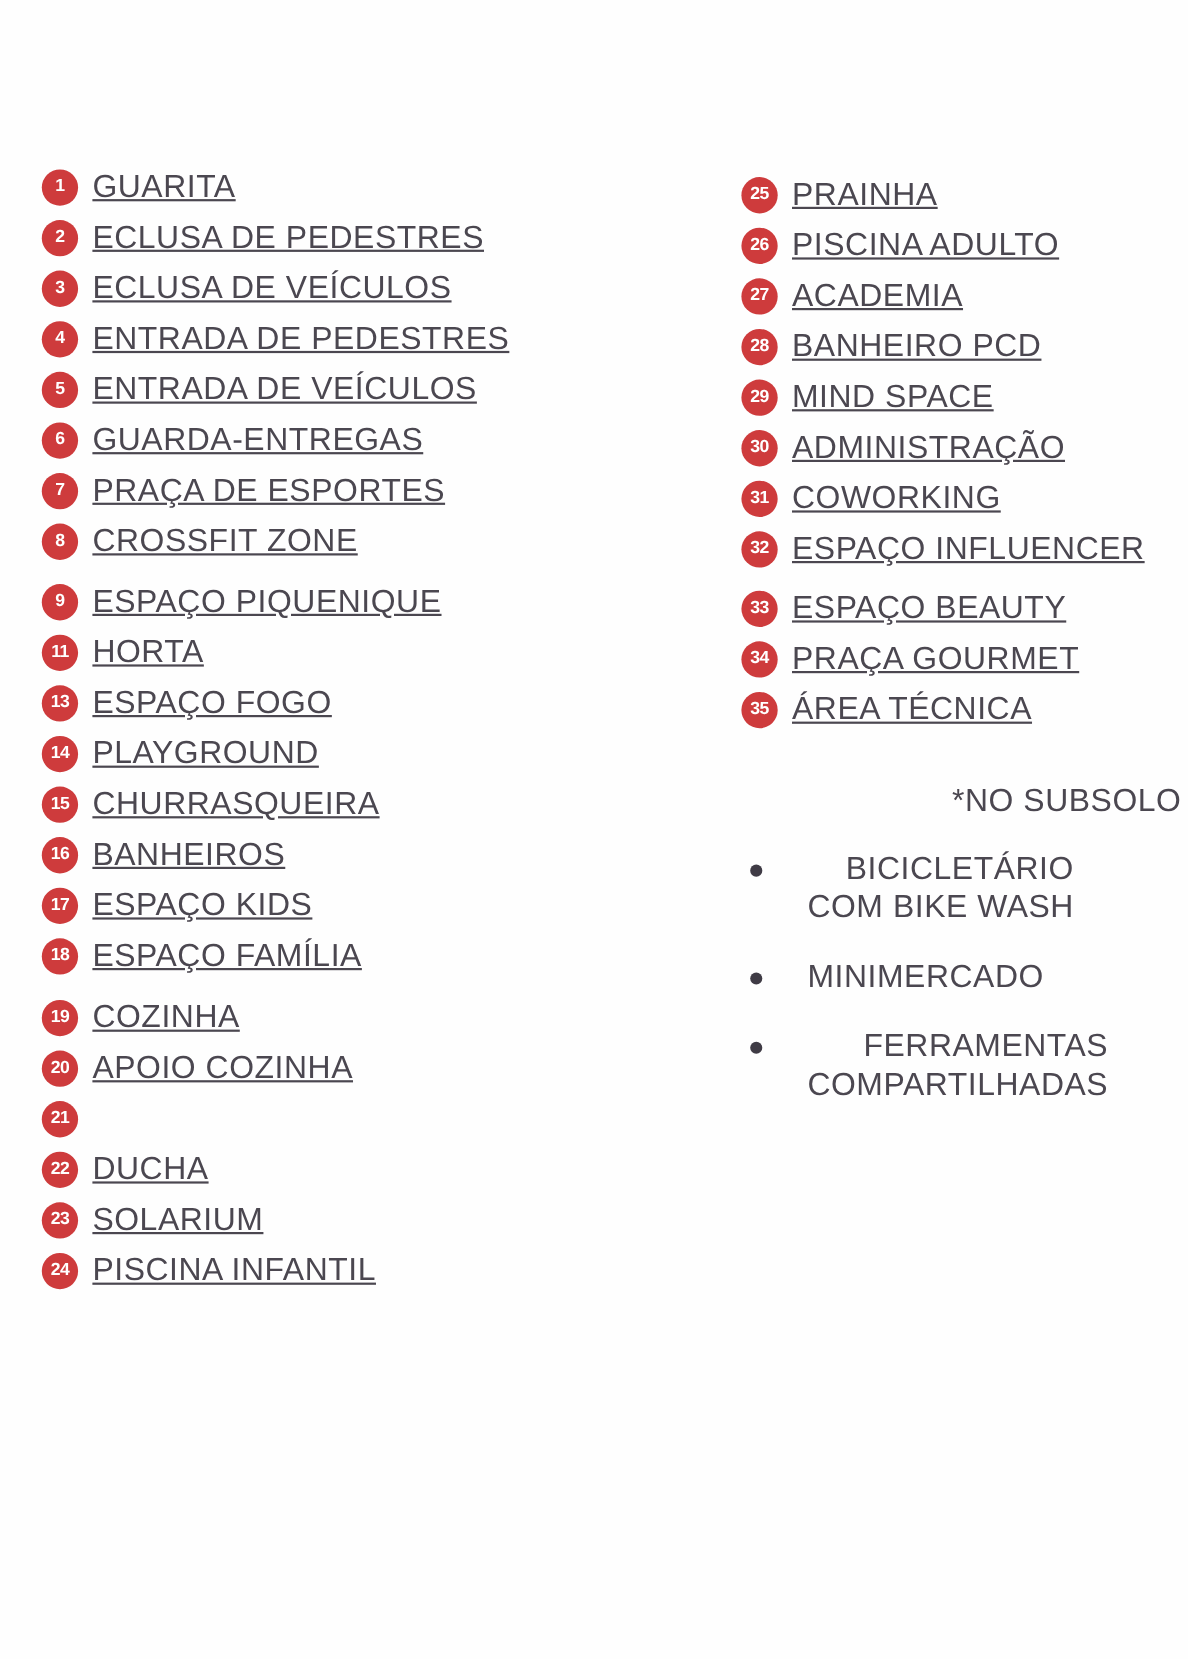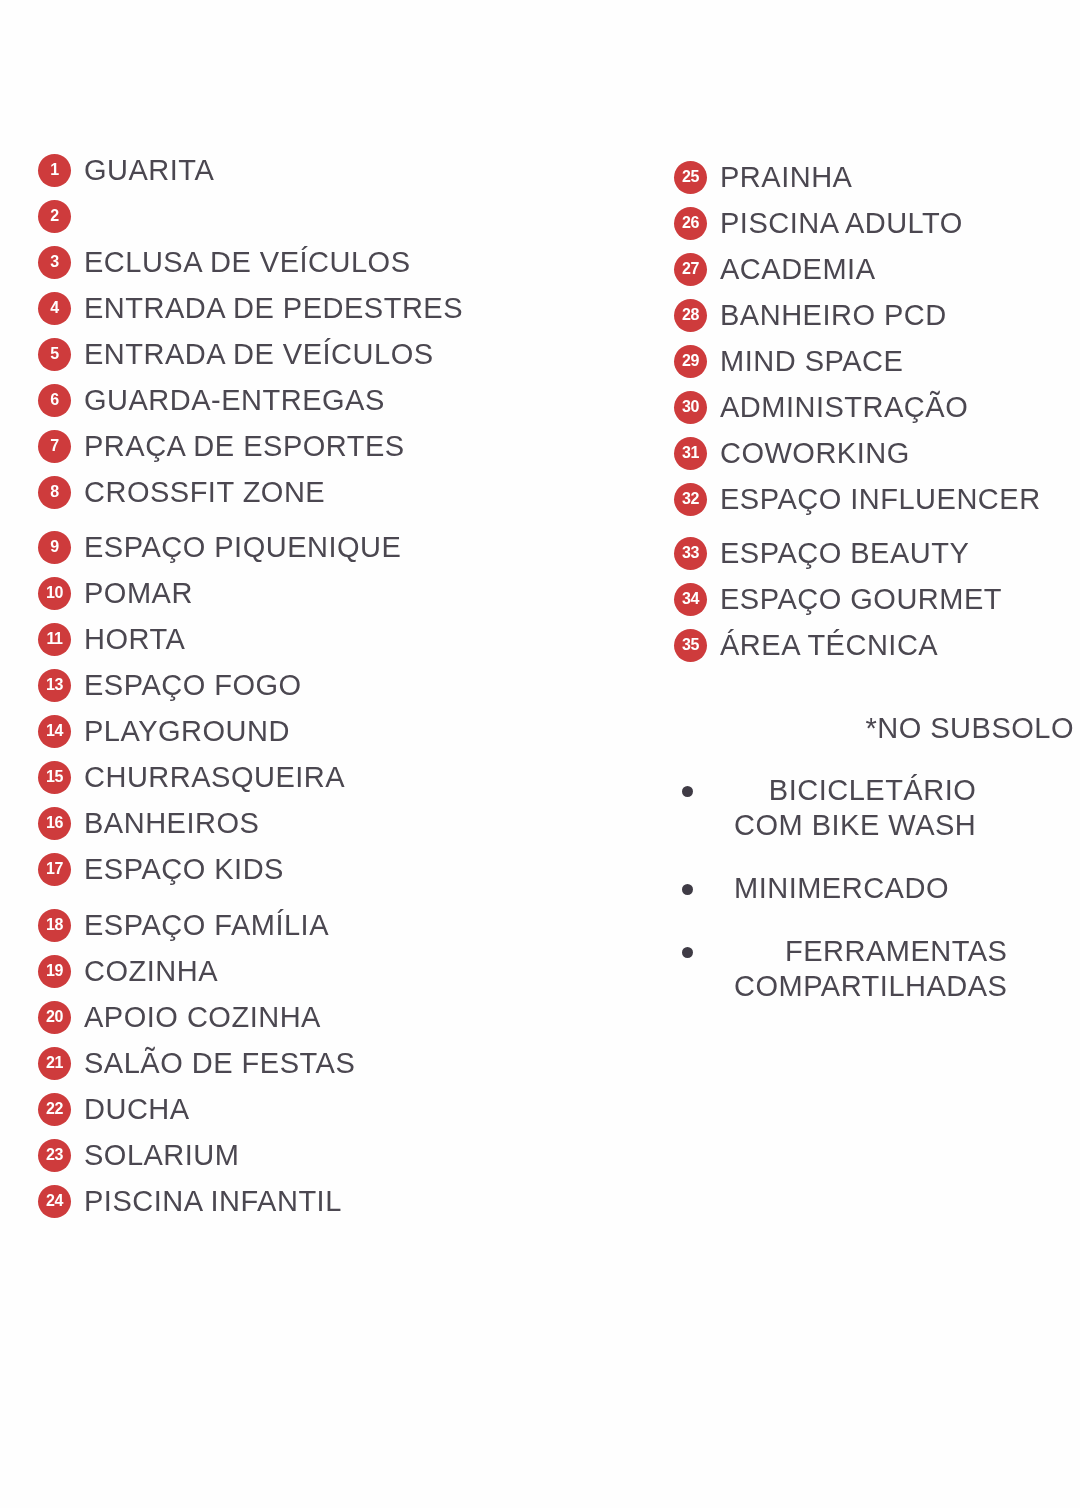--- a/index.html
+++ b/index.html
@@ -52,20 +52,21 @@
     display: flex;
     align-items: center;
     justify-content: center;
     letter-spacing: -0.5px;
   }
   .label {
     font-size: 29px;
     color: var(--text-dark);
     letter-spacing: 0.5px;
     white-space: nowrap;
+    text-decoration: underline;
   }
 
   .subsolo {
     margin-top: 44px;
     text-align: right;
   }
   .subsolo-title {
     font-size: 29px;
     color: var(--text-dark);
     letter-spacing: 0.5px;
@@ -99,20 +100,21 @@
 
 <div class="page">
 
   <div class="col col-left" id="col-left">
       <div class="legend-item">
         <span class="badge">1</span>
         <span class="label">GUARITA</span>
       </div>
       <div class="legend-item">
         <span class="badge">2</span>
+        <span class="label">ECLUSA DE PEDESTRES</span>
       </div>
       <div class="legend-item">
         <span class="badge">3</span>
         <span class="label">ECLUSA DE VEÍCULOS</span>
       </div>
       <div class="legend-item">
         <span class="badge">4</span>
         <span class="label">ENTRADA DE PEDESTRES</span>
       </div>
       <div class="legend-item">
@@ -129,24 +131,20 @@
       </div>
       <div class="legend-item">
         <span class="badge">8</span>
         <span class="label">CROSSFIT ZONE</span>
       </div>
       <div class="legend-item">
         <span class="badge">9</span>
         <span class="label">ESPAÇO PIQUENIQUE</span>
       </div>
       <div class="legend-item">
-        <span class="badge">10</span>
-        <span class="label">POMAR</span>
-      </div>
-      <div class="legend-item">
         <span class="badge">11</span>
         <span class="label">HORTA</span>
       </div>
       <div class="legend-item">
         <span class="badge">13</span>
         <span class="label">ESPAÇO FOGO</span>
       </div>
       <div class="legend-item">
         <span class="badge">14</span>
         <span class="label">PLAYGROUND</span>
@@ -170,21 +168,20 @@
       <div class="legend-item">
         <span class="badge">19</span>
         <span class="label">COZINHA</span>
       </div>
       <div class="legend-item">
         <span class="badge">20</span>
         <span class="label">APOIO COZINHA</span>
       </div>
       <div class="legend-item">
         <span class="badge">21</span>
-        <span class="label">SALÃO DE FESTAS</span>
       </div>
       <div class="legend-item">
         <span class="badge">22</span>
         <span class="label">DUCHA</span>
       </div>
       <div class="legend-item">
         <span class="badge">23</span>
         <span class="label">SOLARIUM</span>
       </div>
       <div class="legend-item">
@@ -226,21 +223,21 @@
       <div class="legend-item">
         <span class="badge">32</span>
         <span class="label">ESPAÇO INFLUENCER</span>
       </div>
       <div class="legend-item">
         <span class="badge">33</span>
         <span class="label">ESPAÇO BEAUTY</span>
       </div>
       <div class="legend-item">
         <span class="badge">34</span>
-        <span class="label">ESPAÇO GOURMET</span>
+        <span class="label">PRAÇA GOURMET</span>
       </div>
       <div class="legend-item">
         <span class="badge">35</span>
         <span class="label">ÁREA TÉCNICA</span>
       </div>
       <div class="subsolo">
         <div class="subsolo-title">*NO SUBSOLO</div>
         <div class="bullet-list">
           <div class="bullet-row">
             <span class="bullet-dot"></span>

